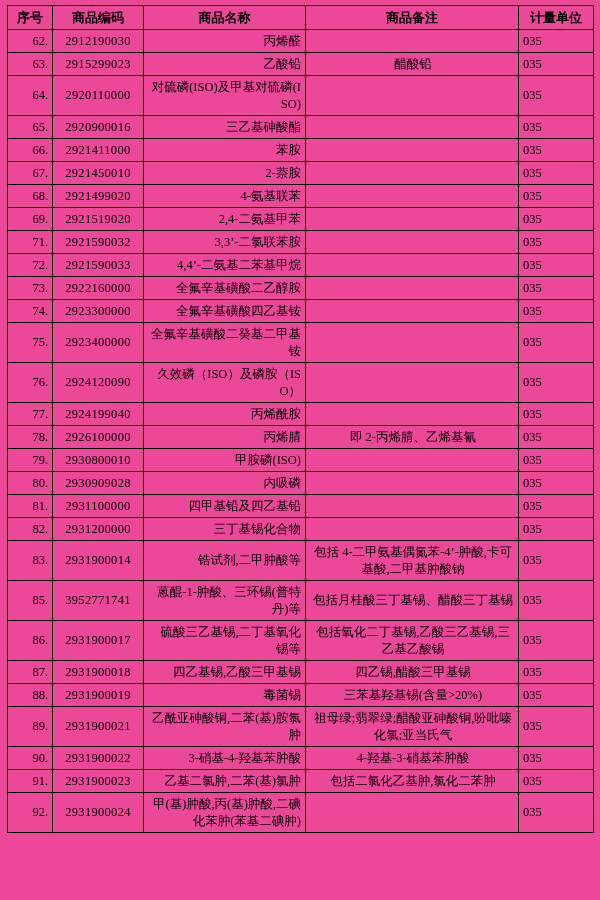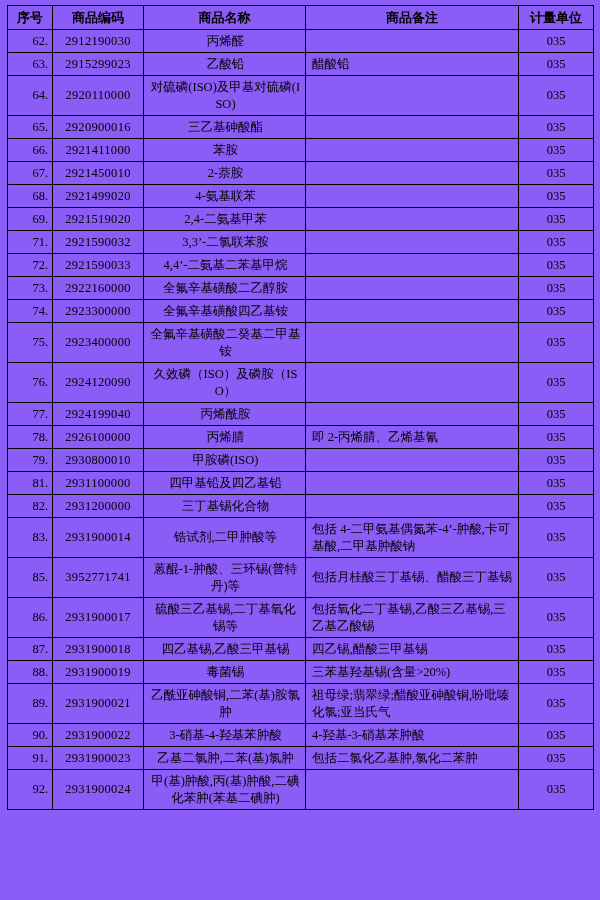--- a/index.html
+++ b/index.html
@@ -7,21 +7,21 @@
     padding: 0;
     background: #ffffff;
     color: #000000;
     font-family: "Liberation Serif", "DejaVu Serif", serif;
   }
   .page {
     width: 600px;
     height: 900px;
     box-sizing: border-box;
     padding: 5px 7px;
-    background: #8b5cf6;
+    background: #ec4899;
   }
   table.commodity-table {
     border-collapse: collapse;
     table-layout: fixed;
     width: 586px;
   }
   .commodity-table th,
   .commodity-table td {
     border: 1px solid #000000;
     font-size: 12.5px;
@@ -37,23 +37,23 @@
     text-align: center;
     padding: 3px 2px;
   }
   .col-no     { width: 45px; }
   .col-code   { width: 91px; }
   .col-name   { width: 162px; }
   .col-remark { width: 213px; }
   .col-unit   { width: 75px; }
   td.c-no     { text-align: right; }
   td.c-code   { text-align: center; letter-spacing: 0.3px; }
-  td.c-name   { text-align: center; padding-left: 6px; margin-left: 32px; }
-  td.c-remark { text-align: left; padding-left: 6px; }
-  td.c-unit   { text-align: center; }
+  td.c-name   { text-align: right; padding-left: 6px; margin-left: 32px; }
+  td.c-remark { text-align: center; padding-left: 6px; }
+  td.c-unit   { text-align: left; }
 </style>
 </head>
 <body>
 
 <div class="page">
   <table class="commodity-table">
     <colgroup>
       <col class="col-no">
       <col class="col-code">
       <col class="col-name">
@@ -183,20 +183,27 @@
           <td class="c-unit">035</td>
         </tr>
         <tr>
           <td class="c-no">79.</td>
           <td class="c-code">2930800010</td>
           <td class="c-name">甲胺磷(ISO)</td>
           <td class="c-remark"></td>
           <td class="c-unit">035</td>
         </tr>
         <tr>
+          <td class="c-no">80.</td>
+          <td class="c-code">2930909028</td>
+          <td class="c-name">内吸磷</td>
+          <td class="c-remark"></td>
+          <td class="c-unit">035</td>
+        </tr>
+        <tr>
           <td class="c-no">81.</td>
           <td class="c-code">2931100000</td>
           <td class="c-name">四甲基铅及四乙基铅</td>
           <td class="c-remark"></td>
           <td class="c-unit">035</td>
         </tr>
         <tr>
           <td class="c-no">82.</td>
           <td class="c-code">2931200000</td>
           <td class="c-name">三丁基锡化合物</td>

